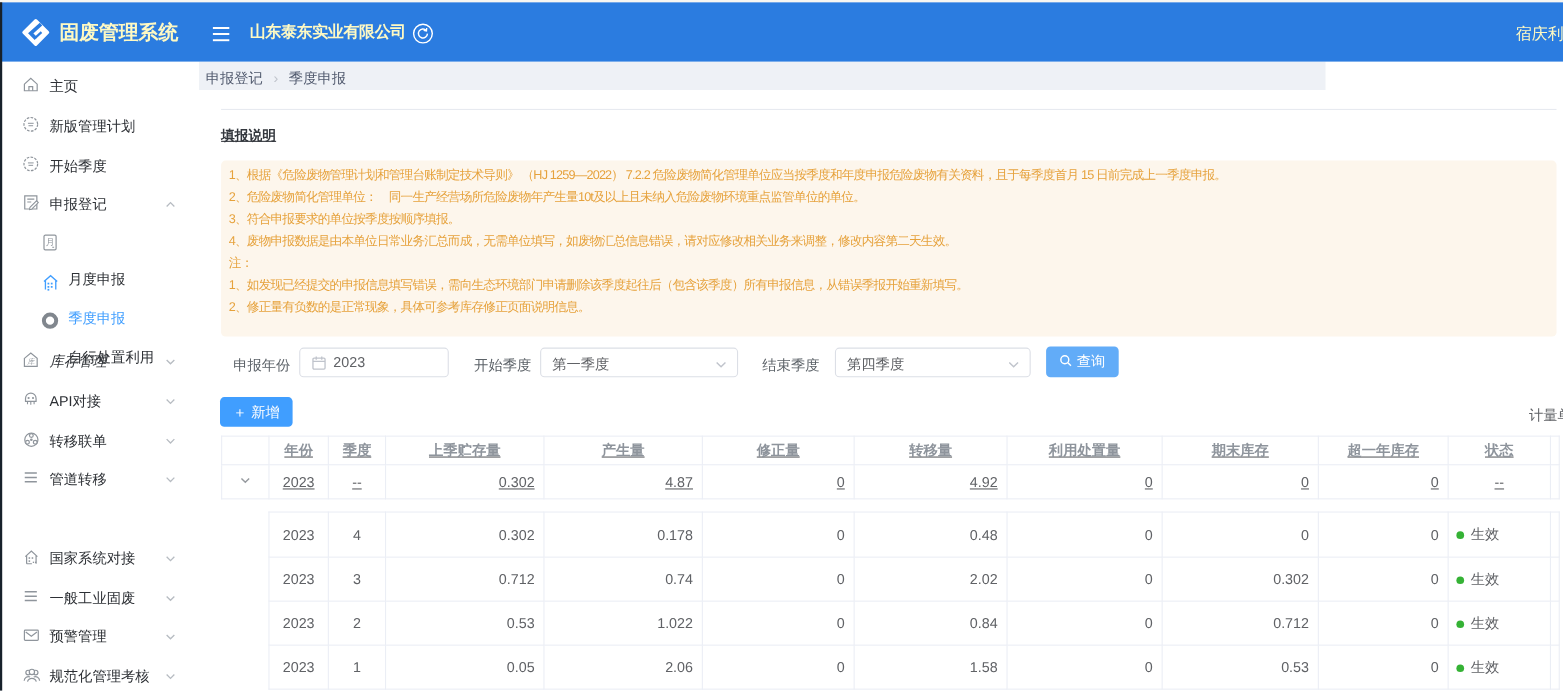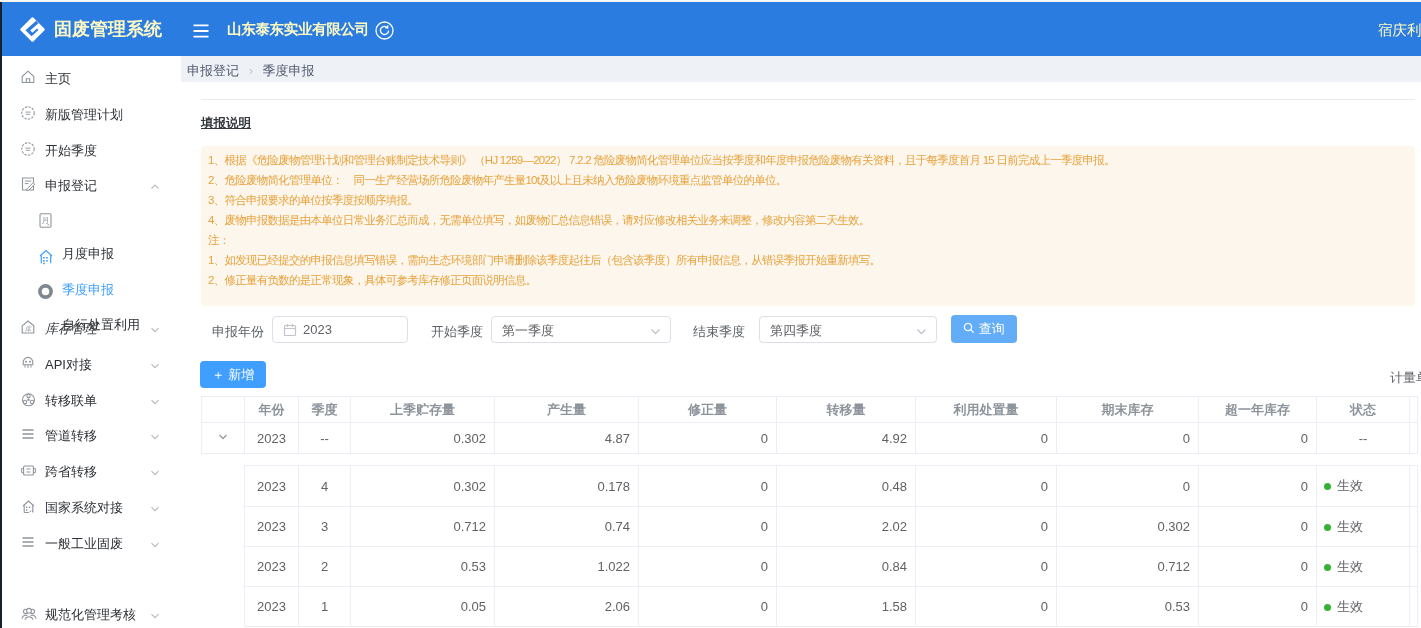--- a/index.html
+++ b/index.html
@@ -18,40 +18,40 @@
   
   #sidebar { position:absolute; left:0; top:55px; width:181px; height:573px; background:#fff; }
   .mi { position:absolute; left:0; width:181px; height:36px; }
   .mi .ic { position:absolute; left:20px; top:10px; width:16px; height:16px; }
   .mi .tx { position:absolute; left:45px; top:11px; font-size:13px; color:#2d3035; white-space:nowrap;text-align:right; }
   .mi .ar { position:absolute; left:149px; top:13px; width:12px; height:12px; }
   .mi.sub .ic { left:37px; }
   .mi.sub .tx { left:62px;margin-top:32px; }
   .mi.active .tx { color:#409eff; }
   
-  #crumbbar { position:absolute; left:181px; top:56px; width:1240px; height:26px; background:#eef1f6;padding-left:25px; }
+  #crumbbar { position:absolute; left:181px; top:56px; width:1024px; height:26px; background:#eef1f6;padding-left:25px; }
   #crumbbar .inner { position:absolute; left:6px; top:6px; font-size:13px; color:#515a6e; }
   
   #content { position:absolute; left:181px; top:82px; width:1240px; height:546px; background:#fff; }
   #cardline { position:absolute; left:20px; top:17px; width:1214px; height:1px; background:#e7eaf0; }
   #fillnote-title { position:absolute; left:20px; top:33px; font-size:12.5px; color:#33373d; font-weight:bold;text-decoration:underline; }
   #notice { position:absolute; left:20px; top:64px; width:1214px; height:160px; background:#fdf6ec; border-radius:4px; color:#e6a23c; font-size:11.5px; letter-spacing:-0.75px; line-height:20px; padding:4px 12px 0 7px; }
   
   .flabel { position:absolute; font-size:13px; color:#5c6268; top:241px; }
   .fbox { position:absolute; top:234px; height:27px; border:1px solid #dcdfe6; border-radius:4px; background:#fff; font-size:13px; color:#606266; }
   #btn-query { position:absolute; left:770px; top:233px; width:66px; height:28px; background:#62acf8; border-radius:4px; color:#fff; font-size:13px; text-align:center; line-height:28px; }
   #btn-add { position:absolute; left:19px; top:279px; width:66px; height:27px; background:#409eff; border-radius:4px; color:#fff; font-size:13px; text-align:center; line-height:27px; }
   #unit { position:absolute; left:1209px; top:287px; font-size:13px; color:#606266; white-space:nowrap; }
   
   table { border-collapse:collapse; table-layout:fixed; font-size:13px; color:#606266; }
   td,th { border:1px solid #ebeef5; overflow:hidden; white-space:nowrap; }
   th { font-weight:bold; color:#8e949c; text-align:center; }
   td.num { text-align:right; padding-right:8px; }
   td.ctr { text-align:center; }
-  #ptable { position:absolute; left:20px; top:314px; }
+  #ptable { position:absolute; left:20px; top:314px;text-decoration:underline; }
   #ptable th { height:26px; }
   #ptable td { height:31px; }
   #ctable { position:absolute; left:63px; top:383px; }
   #ctable td { height:40px; } #ctable tr:first-child td { height:41px; }
   .dot { display:inline-block; width:7px; height:7px; border-radius:50%; background:#35b235; margin-right:6px; vertical-align:middle; }
   .status { text-align:left; padding-left:7px; }
 </style>
 </head>
 <body>
 <div id="page">
@@ -196,33 +196,20 @@
         <span class="ic"><svg width="16" height="16" viewBox="0 0 16 16">
             <g stroke="#8f959c" stroke-width="1.4" fill="none">
               <path d="M2.5 4 H13.5 M2.5 8 H13.5 M2.5 12 H13.5"></path>
             </g>
           </svg></span>
         <span class="tx">管道转移</span>
         <span class="ar"><svg width="12" height="12" viewBox="0 0 12 12">
             <path d="M2.5 4.2 L6 7.7 L9.5 4.2" fill="none" stroke="#b7bcc2" stroke-width="1.2"></path>
           </svg></span>
       </div>
-    <div class="mi" style="top:397.0px;">
-        <span class="ic"><svg width="17" height="17" viewBox="0 0 17 17">
-            <g fill="none" stroke="#8f959c" stroke-width="1.1">
-              <rect x="3.6" y="4" width="9.8" height="9" rx="1"></rect>
-              <path d="M3.6 6.6 h-2 v4 h2 M13.4 6.6 h2 v4 h-2" stroke-width="1"></path>
-              <path d="M6.5 7 h4 M6.5 10 h4" stroke-width="1"></path>
-            </g>
-          </svg></span>
-        <span class="tx">跨省转移</span>
-        <span class="ar"><svg width="12" height="12" viewBox="0 0 12 12">
-            <path d="M2.5 4.2 L6 7.7 L9.5 4.2" fill="none" stroke="#b7bcc2" stroke-width="1.2"></path>
-          </svg></span>
-      </div>
     <div class="mi" style="top:432.8px;">
         <span class="ic"><svg width="17" height="17" viewBox="0 0 17 17">
             <g fill="none" stroke="#8f959c" stroke-width="1.1">
               <path d="M3 8 L8.5 3 L14 8 M4.2 7 V14.5 M12.8 7 V14.5 M4.2 14.5 H9"></path>
               <g fill="#8f959c" stroke="none">
                 <rect x="6" y="8.6" width="1.4" height="1.4"></rect>
                 <rect x="8.8" y="8.6" width="1.4" height="1.4"></rect>
                 <rect x="6" y="11.4" width="1.4" height="1.4"></rect>
                 <rect x="9.8" y="12.6" width="1.2" height="1.2"></rect>
                 <rect x="11.8" y="12.6" width="1.2" height="1.2"></rect>
@@ -234,20 +221,32 @@
             <path d="M2.5 4.2 L6 7.7 L9.5 4.2" fill="none" stroke="#b7bcc2" stroke-width="1.2"></path>
           </svg></span>
       </div>
     <div class="mi" style="top:468.5px;">
         <span class="ic"><svg width="16" height="16" viewBox="0 0 16 16">
             <g stroke="#8f959c" stroke-width="1.4" fill="none">
               <path d="M2.5 4 H13.5 M2.5 8 H13.5 M2.5 12 H13.5"></path>
             </g>
           </svg></span>
         <span class="tx">一般工业固废</span>
+        <span class="ar"><svg width="12" height="12" viewBox="0 0 12 12">
+            <path d="M2.5 4.2 L6 7.7 L9.5 4.2" fill="none" stroke="#b7bcc2" stroke-width="1.2"></path>
+          </svg></span>
+      </div>
+    <div class="mi" style="top:504.2px;">
+        <span class="ic"><svg width="17" height="17" viewBox="0 0 17 17">
+            <g fill="none" stroke="#8f959c" stroke-width="1.1">
+              <rect x="2.2" y="3.8" width="12.6" height="9.4" rx="0.8"></rect>
+              <path d="M3.4 5.6 L8.5 9.4 L13.6 5.6"></path>
+            </g>
+          </svg></span>
+        <span class="tx">预警管理</span>
         <span class="ar"><svg width="12" height="12" viewBox="0 0 12 12">
             <path d="M2.5 4.2 L6 7.7 L9.5 4.2" fill="none" stroke="#b7bcc2" stroke-width="1.2"></path>
           </svg></span>
       </div>
     <div class="mi" style="top:539.9px;">
         <span class="ic"><svg width="18" height="18" viewBox="0 0 18 18">
             <g fill="none" stroke="#8f959c" stroke-width="1.1">
               <circle cx="5.6" cy="6.4" r="2.1"></circle>
               <circle cx="12.4" cy="6.4" r="2.1"></circle>
               <circle cx="9" cy="5.8" r="2.4" fill="#fff"></circle>

